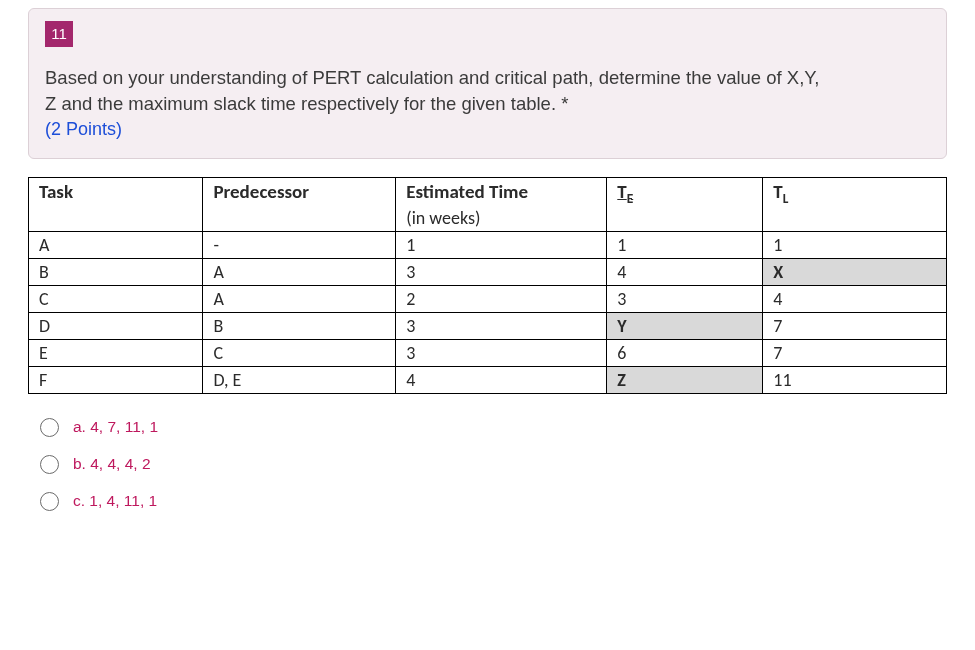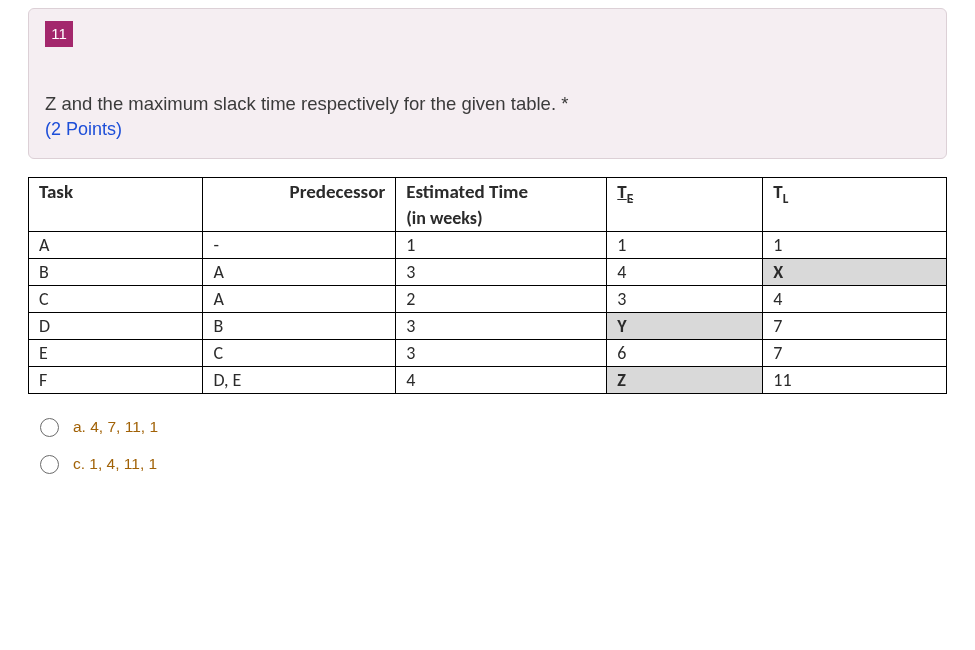--- a/index.html
+++ b/index.html
@@ -6,47 +6,47 @@
   .page{width:975px;height:650px;position:relative;box-sizing:border-box;}
   .q-card{margin:8px 28px 0 28px;background:#f5eef2;border:1px solid #dcd0d6;border-radius:6px;padding:12px 16px 18px 16px;}
   .q-num{display:inline-block;background:#a3276c;color:#fff;font-size:15px;font-weight:500;width:28px;height:26px;line-height:26px;text-align:center;}
   .q-text{margin-top:18px;font-size:18.5px;line-height:1.4;color:#3b3b3b;}
   .q-req{color:#3b3b3b;}
   .q-points{color:#1d4ed8;margin-top:2px;font-size:18px;}
   .tbl-wrap{margin:18px 28px 0 28px;}
   table.pert{border-collapse:collapse;width:100%;font-family:Calibri,Arial,sans-serif;font-size:18px;padding-left:17px;}
   table.pert th,table.pert td{border:1px solid #000;padding:2px 10px;text-align:left;vertical-align:top;}
   table.pert th{font-weight:700;font-size:19px;}
-  table.pert th.sub{font-size:18px;font-weight:700;}
+  table.pert th.sub{font-size:18px;font-weight:400;}
   td.hl{background:#d9d9d9;font-weight:700;}
   .sub-row td,.sub-row th{border-top:none;}
   .answers{margin:24px 0 0 40px;}
-  .answer{display:flex;margin-bottom:18px;font-size:15.5px;color:#a16207;}
+  .answer{display:flex;margin-bottom:18px;font-size:15.5px;color:#be185d;}
   .radio{width:17px;height:17px;border:1.4px solid #6b6b6b;border-radius:50%;margin-right:14px;flex:0 0 auto;cursor:pointer;}
   sub{font-size:0.7em;line-height:0;}
 </style>
 </head>
 <body>
 <div class="page">
 
 <div class="q-card">
   <span class="q-num">11</span>
   <div class="q-text">
-    <br>
+    <span>Based on your understanding of PERT calculation and critical path, determine the value of X,Y,</span><br>
     <span>Z and the maximum slack time respectively  for the given table. </span><span class="q-req">*</span>
   </div>
   <div class="q-points">(2 Points)</div>
 </div>
 
 <div class="tbl-wrap">
   <table class="pert">
     <thead>
       <tr>
         <th rowspan="2" style="width:19%;">Task</th>
-        <th rowspan="2" style="width:21%;text-align:right;">Predecessor</th>
+        <th rowspan="2" style="width:21%;">Predecessor</th>
         <th style="width:23%;border-bottom:none;">Estimated Time</th>
         <th rowspan="2" style="width:17%;text-decoration:underline;"><span>T</span><sub>E</sub></th>
         <th rowspan="2" style="width:20%;"><span>T</span><sub>L</sub></th>
       </tr>
       <tr class="sub-row">
         <th class="sub" style="border-top:none;">(in weeks)</th>
       </tr>
     </thead>
     <tbody>
           <tr>
@@ -95,17 +95,21 @@
   </table>
 </div>
 
 <div class="answers">
       <div class="answer">
         <span class="radio"></span>
         <span>a. 4, 7, 11, 1</span>
       </div>
       <div class="answer">
         <span class="radio"></span>
+        <span>b. 4, 4, 4, 2</span>
+      </div>
+      <div class="answer">
+        <span class="radio"></span>
         <span>c. 1, 4, 11, 1</span>
       </div>
     </div>
 
 </div>
 
 </body></html>

